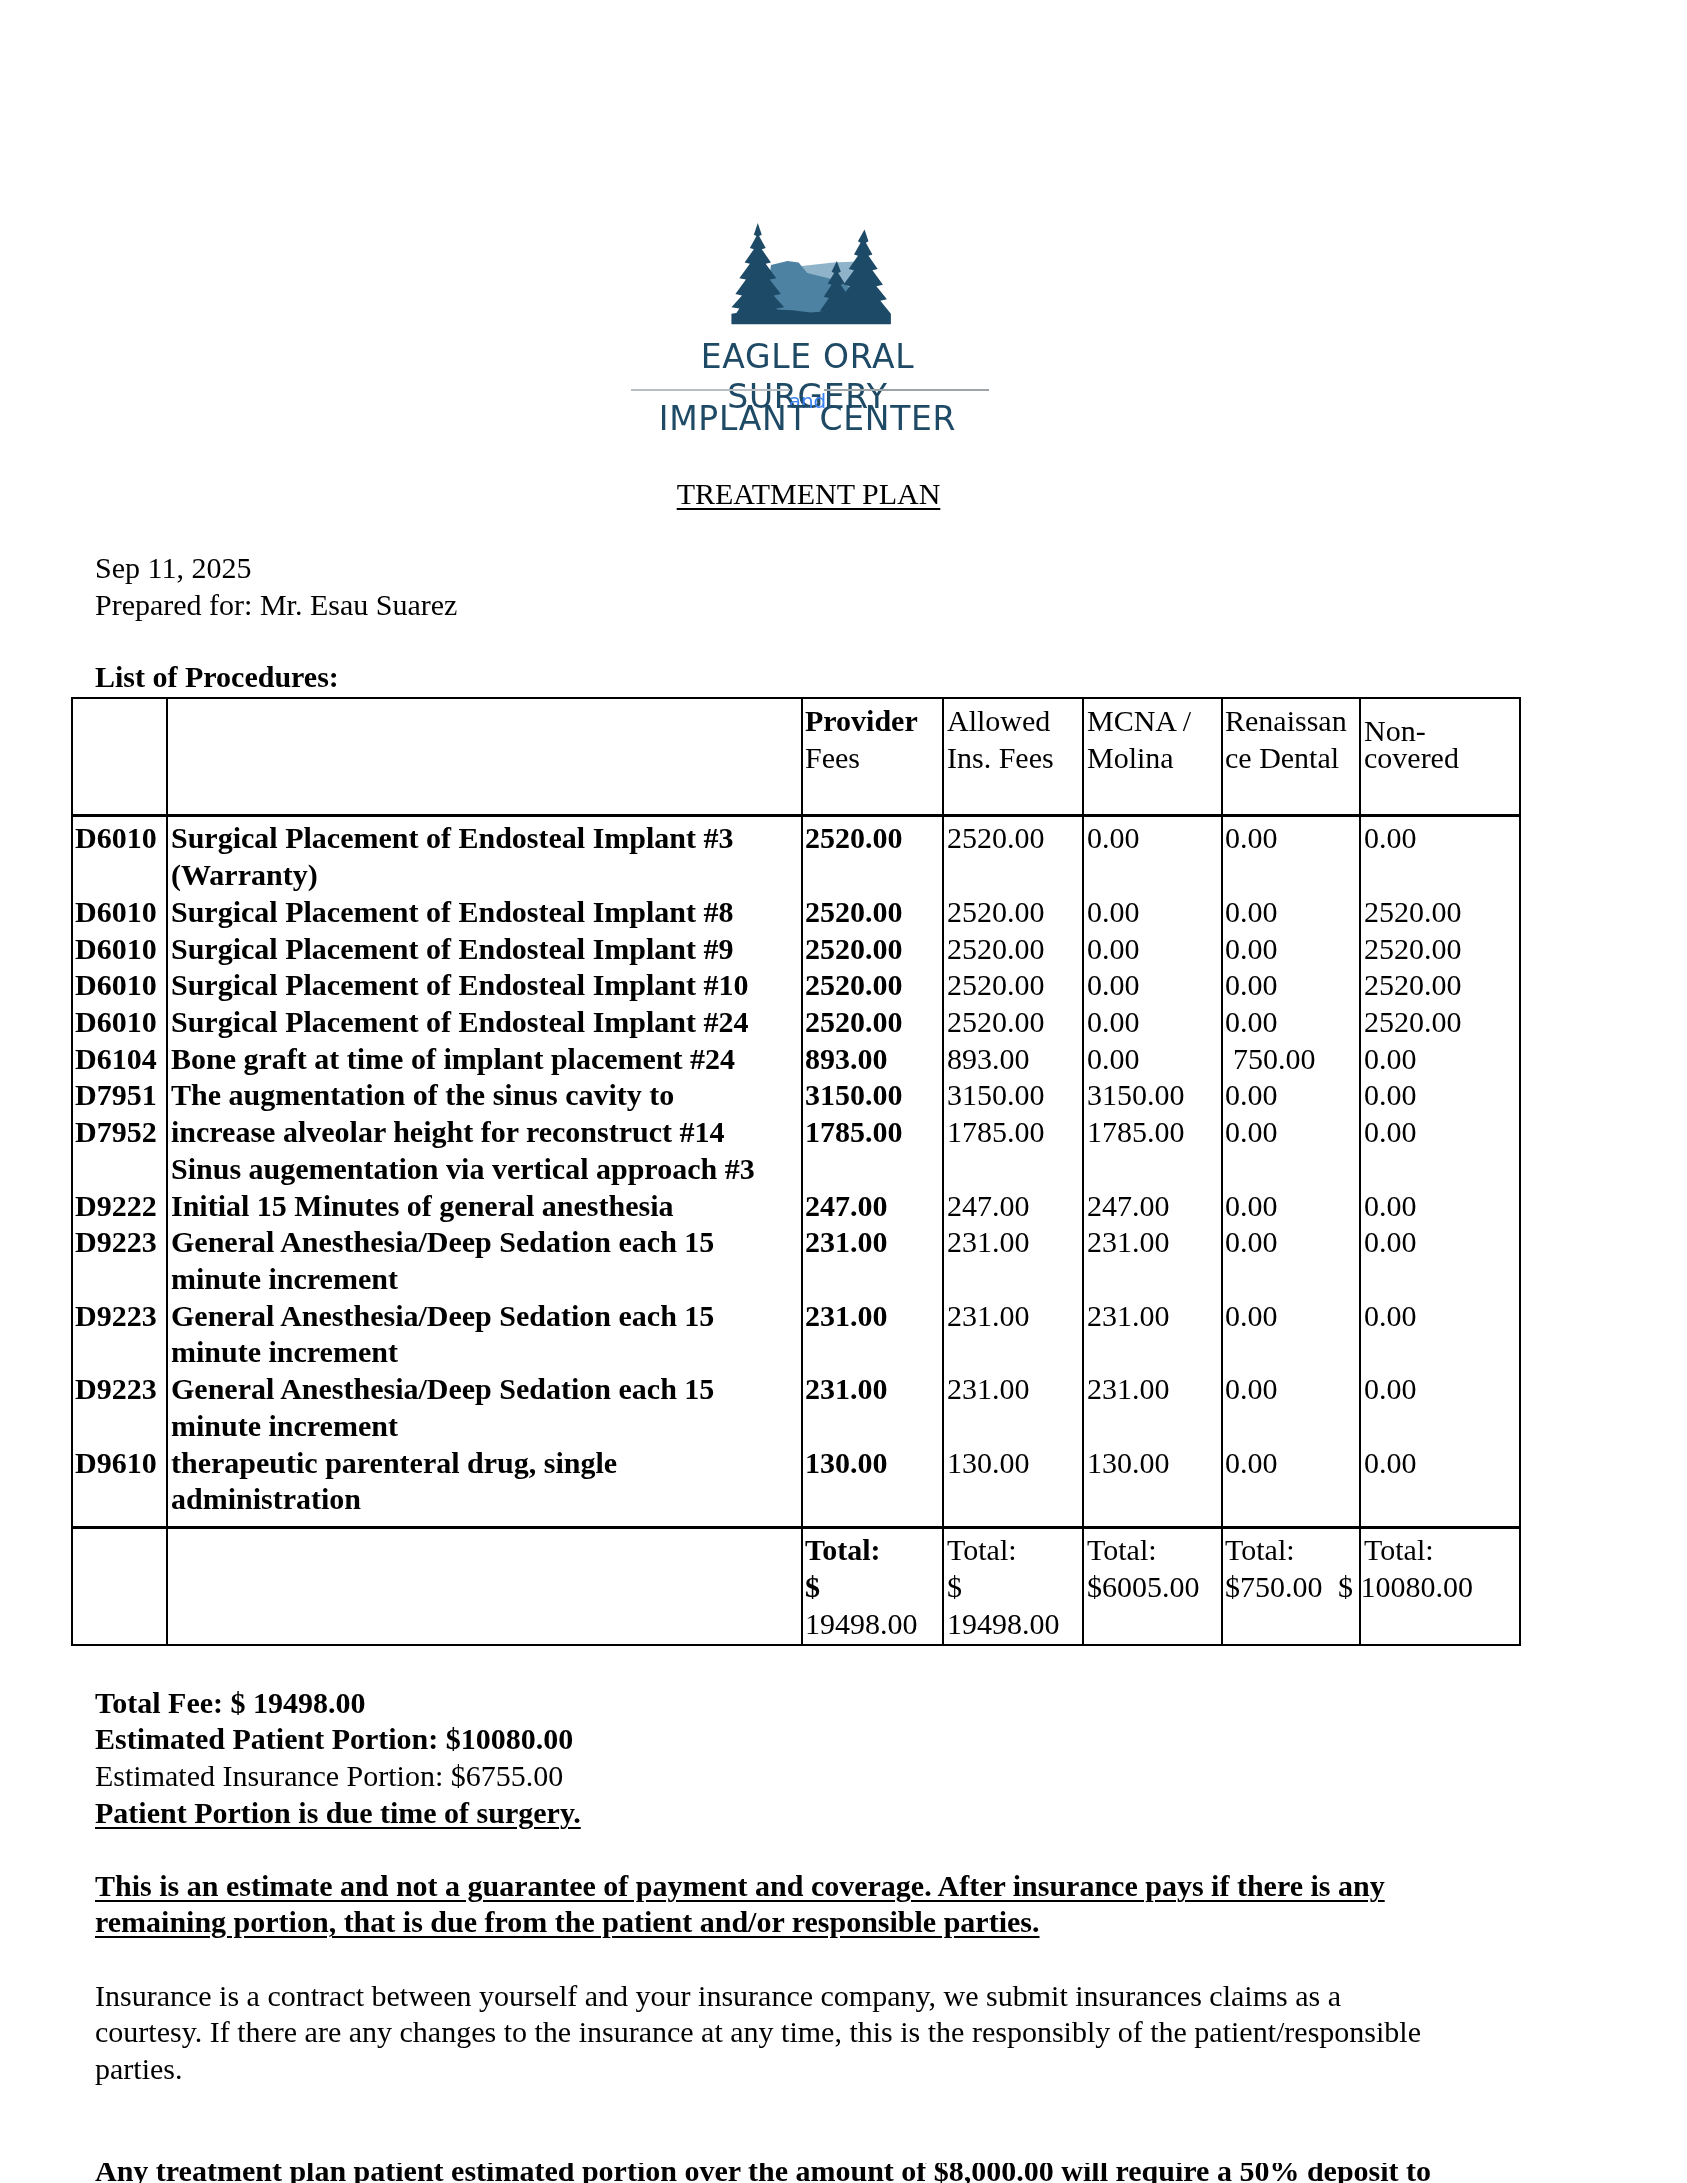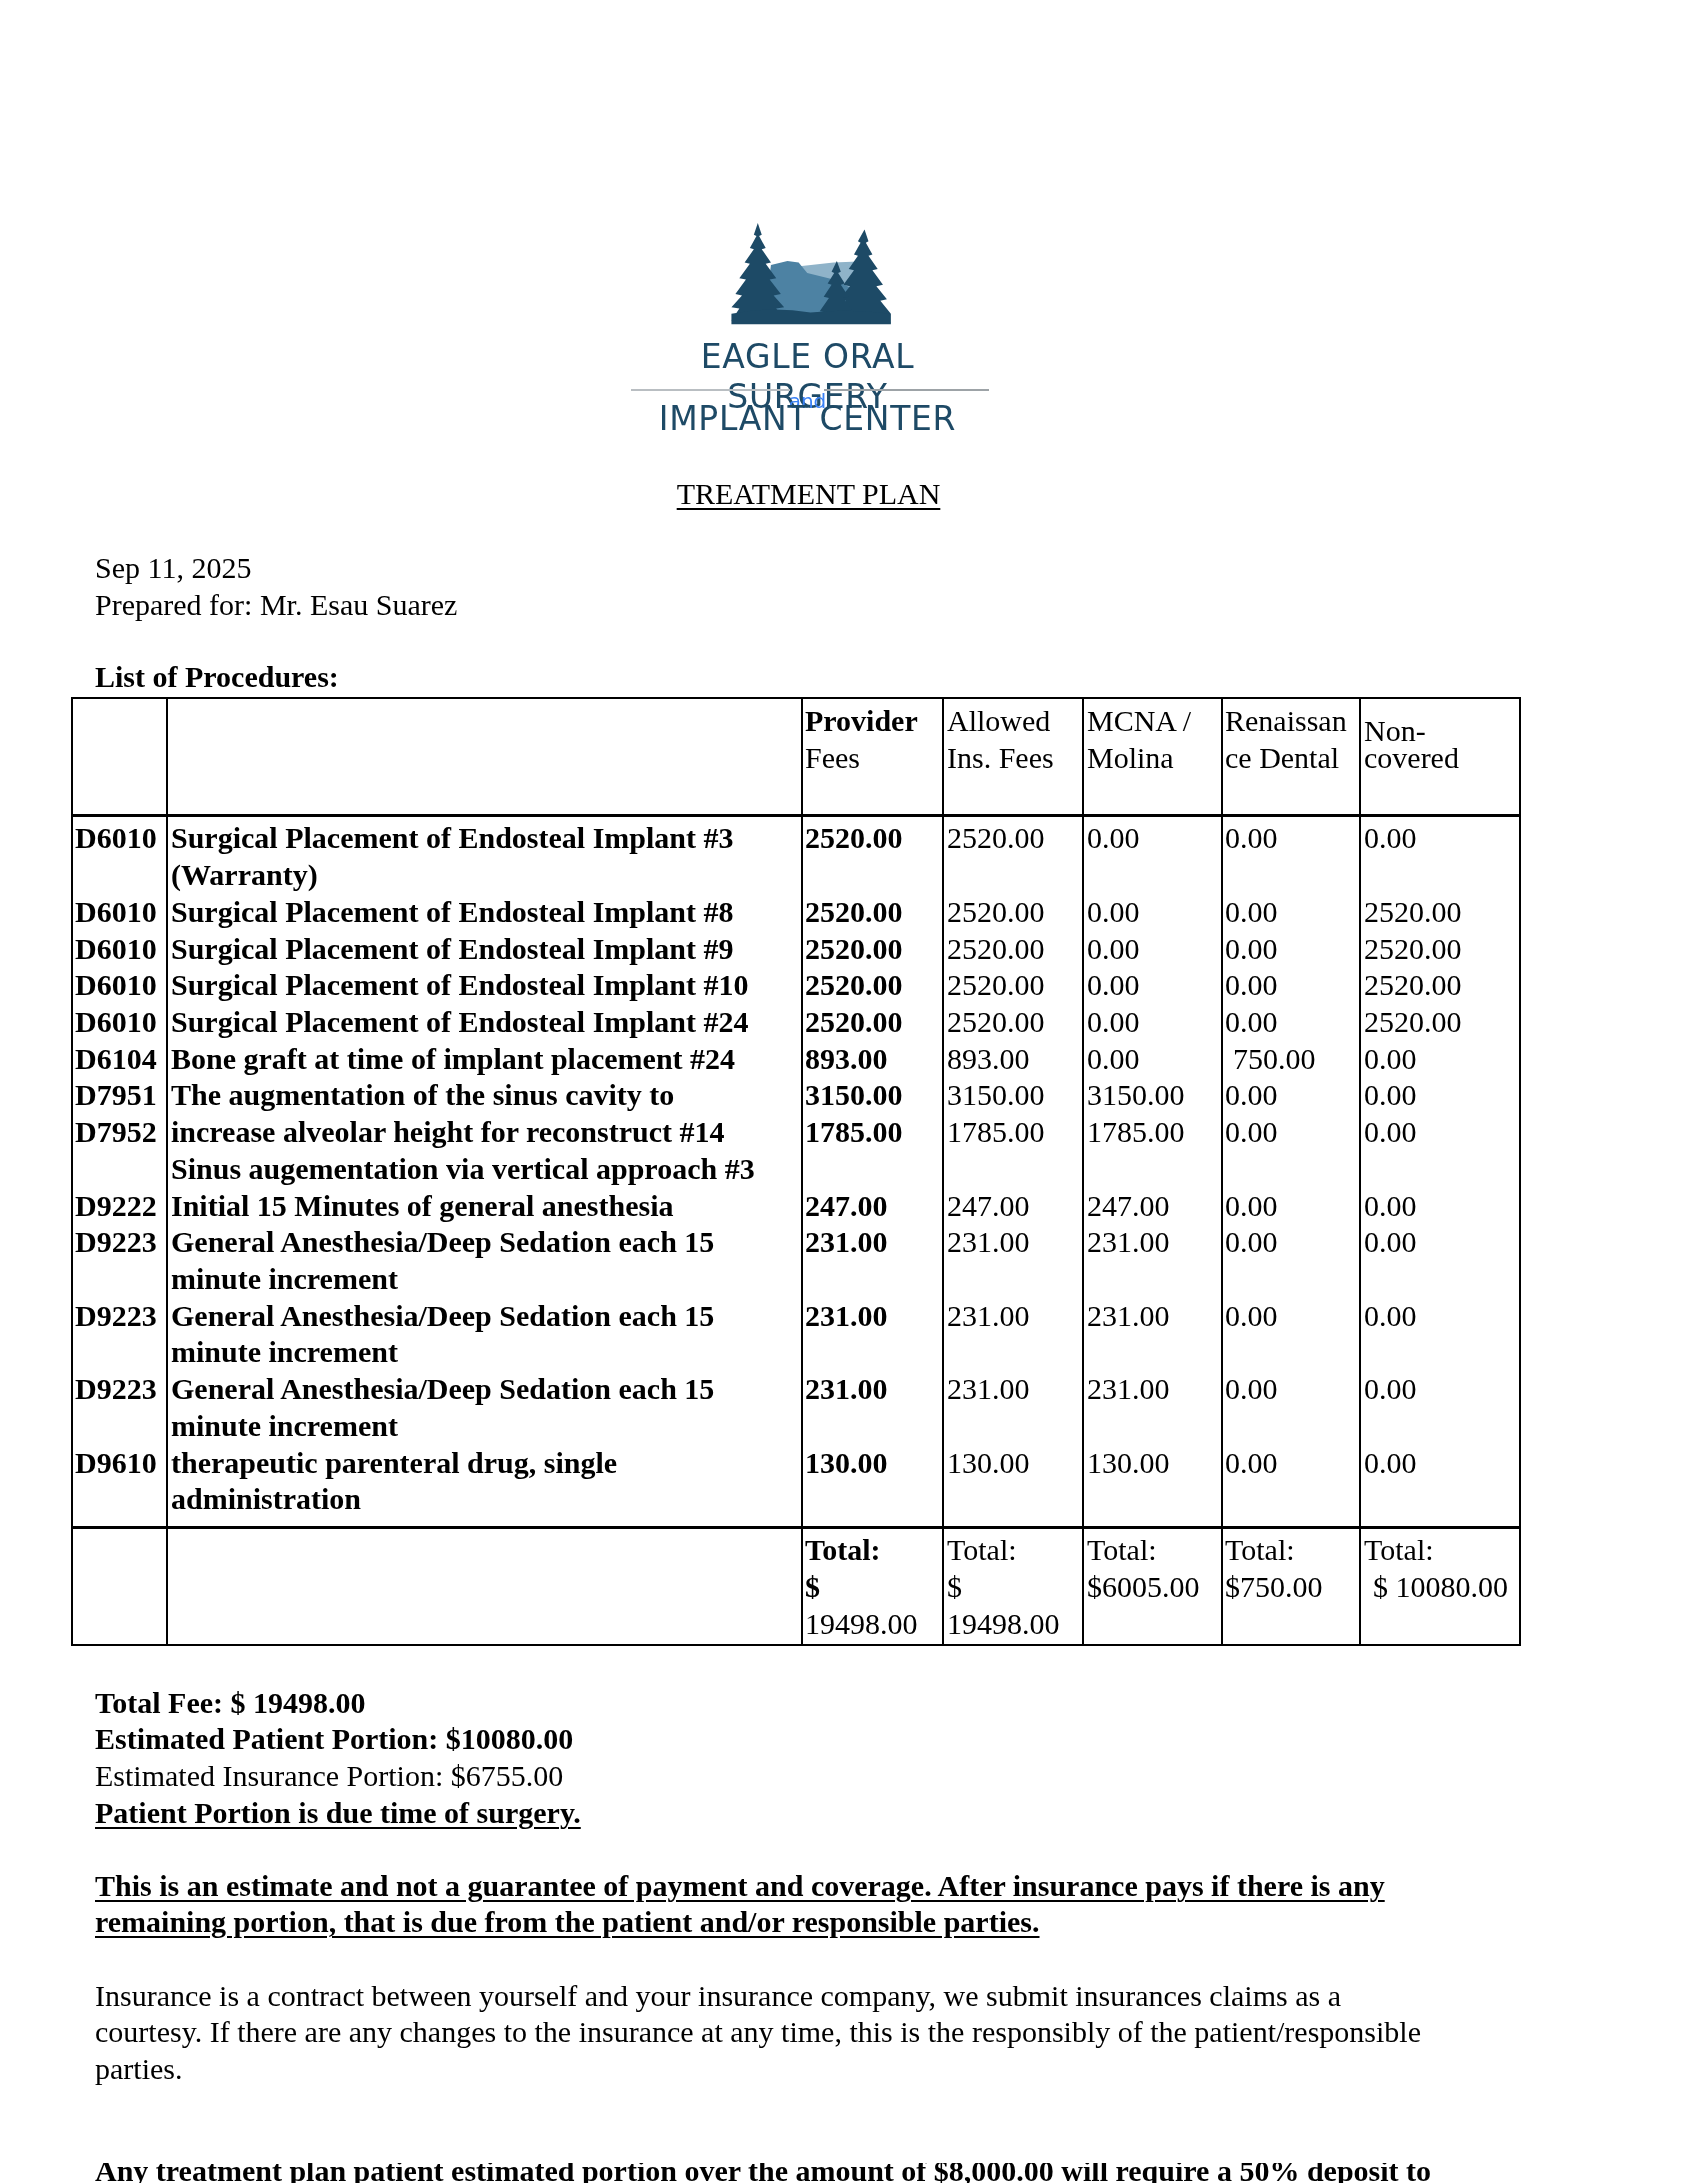--- a/index.html
+++ b/index.html
@@ -180,21 +180,21 @@
       <div class="cell bold" style="left: 734px; top: 871px;">$</div>
       <div class="cell" style="left: 734px; top: 908px;">19498.00</div>
       <div class="cell" style="left: 876px; top: 834px;">Total:</div>
       <div class="cell" style="left: 876px; top: 871px;">$</div>
       <div class="cell" style="left: 876px; top: 908px;">19498.00</div>
       <div class="cell" style="left: 1016px; top: 834px;">Total:</div>
       <div class="cell" style="left: 1016px; top: 871px;">$6005.00</div>
       <div class="cell" style="left: 1154px; top: 834px;">Total:</div>
       <div class="cell" style="left: 1154px; top: 871px;">$750.00</div>
       <div class="cell" style="left: 1293px; top: 834px;">Total:</div>
-      <div class="cell" style="left: 1293px; top: 871px; margin-left: 9px;">$ 10080.00</div>
+      <div class="cell" style="left: 1258px; top: 871px; margin-left: 9px;">$ 10080.00</div>
     </div>
 <div class="vline" style="left: 95px;"></div>
     <div class="vline" style="left: 730px;"></div>
     <div class="vline" style="left: 871px;"></div>
     <div class="vline" style="left: 1011px;"></div>
     <div class="vline" style="left: 1150px;"></div>
     <div class="vline" style="left: 1288px;"></div>
     <div class="hline" style="top: 117px;"></div>
     <div class="hline" style="top: 829px;"></div>
   </div>

